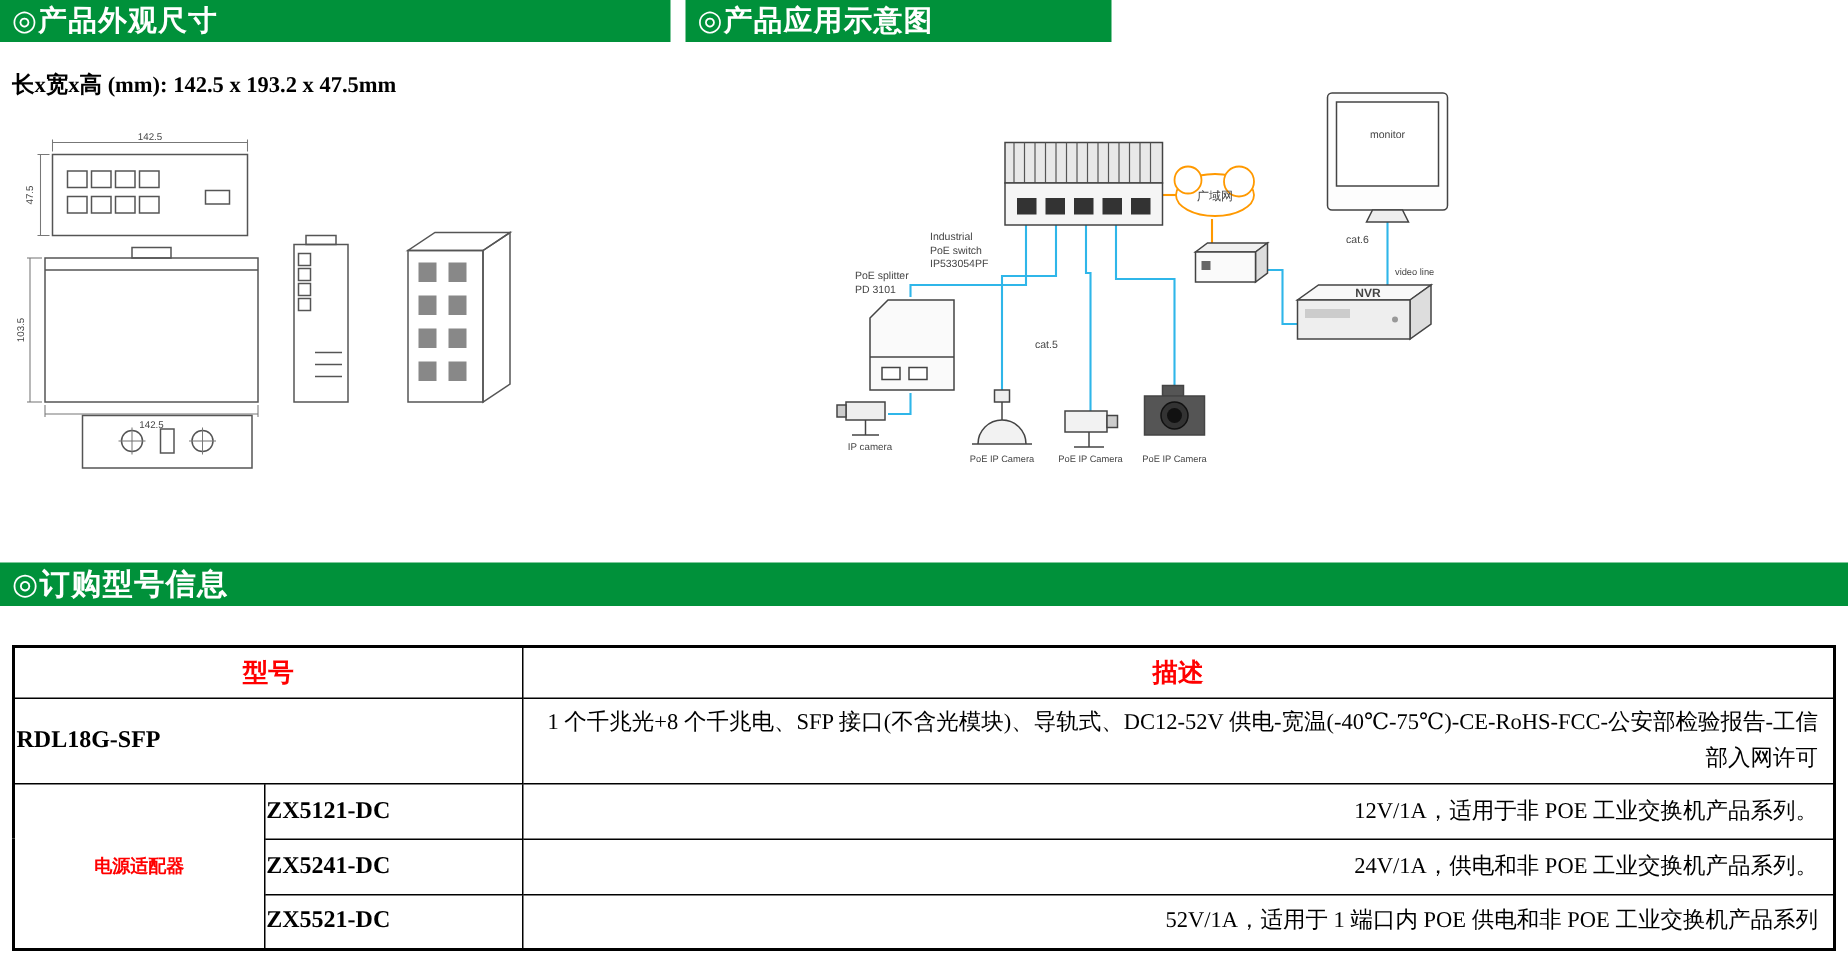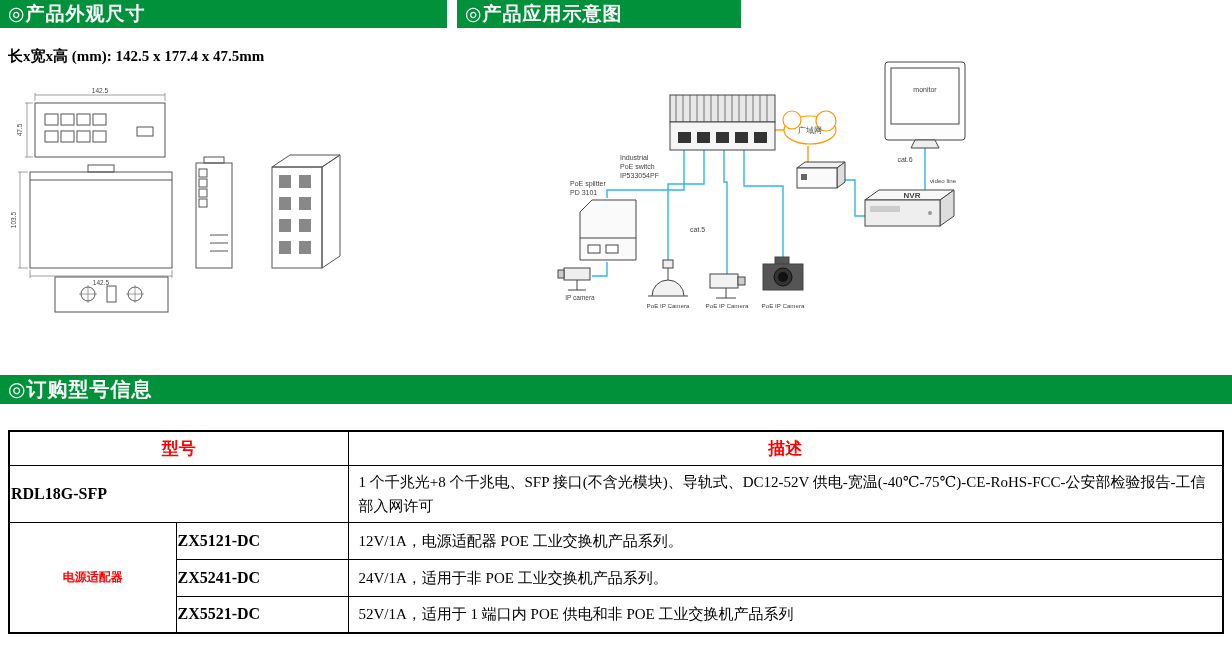--- a/index.html
+++ b/index.html
@@ -28,38 +28,38 @@
   .dev{stroke:#444;stroke-width:1;}
   .spec-table{
     position:absolute;left:8px;top:430px;width:1216px;
     border-collapse:collapse;table-layout:fixed;
     font-family:"Liberation Serif","DejaVu Serif",serif;
   }
   .spec-table th,.spec-table td{border:1px solid #000;box-sizing:border-box;}
   .spec-table{border:2px solid #000;}
   .th-cell{height:34px;color:var(--red,#f00);font-size:17px;font-weight:bold;text-align:center;}
   .model-cell{font-weight:bold;font-size:16px;vertical-align:middle;}
-  .desc-cell{font-size:15px;text-align:left;vertical-align:middle;padding:4px 10px;line-height:1.6;}
+  .desc-cell{font-size:15px;text-align:right;vertical-align:middle;padding:4px 10px;line-height:1.6;}
   .adapter-cell{color:var(--red,#f00);font-weight:bold;font-size:12px;text-align:center;vertical-align:middle;}
   .row-main{height:52px;}
   .row-adapter{height:37px;}
 </style>
 </head>
 <body>
 
 <div class="page">
 
   <div class="bar" id="bar-appearance">
     <span>◎产品外观尺寸</span>
   </div>
   <div class="bar" id="bar-application">
     <span>◎产品应用示意图</span>
   </div>
 
-  <div class="dims-line">长x宽x高 (mm): 142.5 x 177.4 x 47.5mm</div>
+  <div class="dims-line">长x宽x高 (mm): 142.5 x 193.2 x 47.5mm</div>
 
   <svg style="position:absolute;left:0;top:85px;" width="420" height="245" viewBox="0 0 420 245">
 
     <g>
       <rect class="draw" x="35" y="18" width="130" height="54"></rect>
       <rect class="draw" x="45" y="29" width="13" height="11"></rect>
         <rect class="draw" x="61" y="29" width="13" height="11"></rect>
       <rect class="draw" x="77" y="29" width="13" height="11"></rect>
         <rect class="draw" x="93" y="29" width="13" height="11"></rect>
       <rect class="draw" x="45" y="46" width="13" height="11"></rect>
@@ -263,25 +263,25 @@
       <th class="th-cell" colspan="2">型号</th>
       <th class="th-cell">描述</th>
     </tr>
     <tr class="row-main">
       <td class="model-cell" colspan="2">RDL18G-SFP</td>
       <td class="desc-cell">1 个千兆光+8 个千兆电、SFP 接口(不含光模块)、导轨式、DC12-52V 供电-宽温(-40℃-75℃)-CE-RoHS-FCC-公安部检验报告-工信部入网许可</td>
     </tr>
     <tr class="row-adapter">
       <td class="adapter-cell" rowspan="3">电源适配器</td>
       <td class="model-cell">ZX5121-DC</td>
-      <td class="desc-cell">12V/1A，电源适配器 POE 工业交换机产品系列。</td>
+      <td class="desc-cell">12V/1A，适用于非 POE 工业交换机产品系列。</td>
     </tr>
     <tr class="row-adapter">
       <td class="model-cell">ZX5241-DC</td>
-      <td class="desc-cell">24V/1A，适用于非 POE 工业交换机产品系列。</td>
+      <td class="desc-cell">24V/1A，供电和非 POE 工业交换机产品系列。</td>
     </tr>
     <tr class="row-adapter">
       <td class="model-cell">ZX5521-DC</td>
       <td class="desc-cell">52V/1A，适用于 1 端口内 POE 供电和非 POE 工业交换机产品系列</td>
     </tr>
   </tbody>
     </table>
 
 </div>
 

